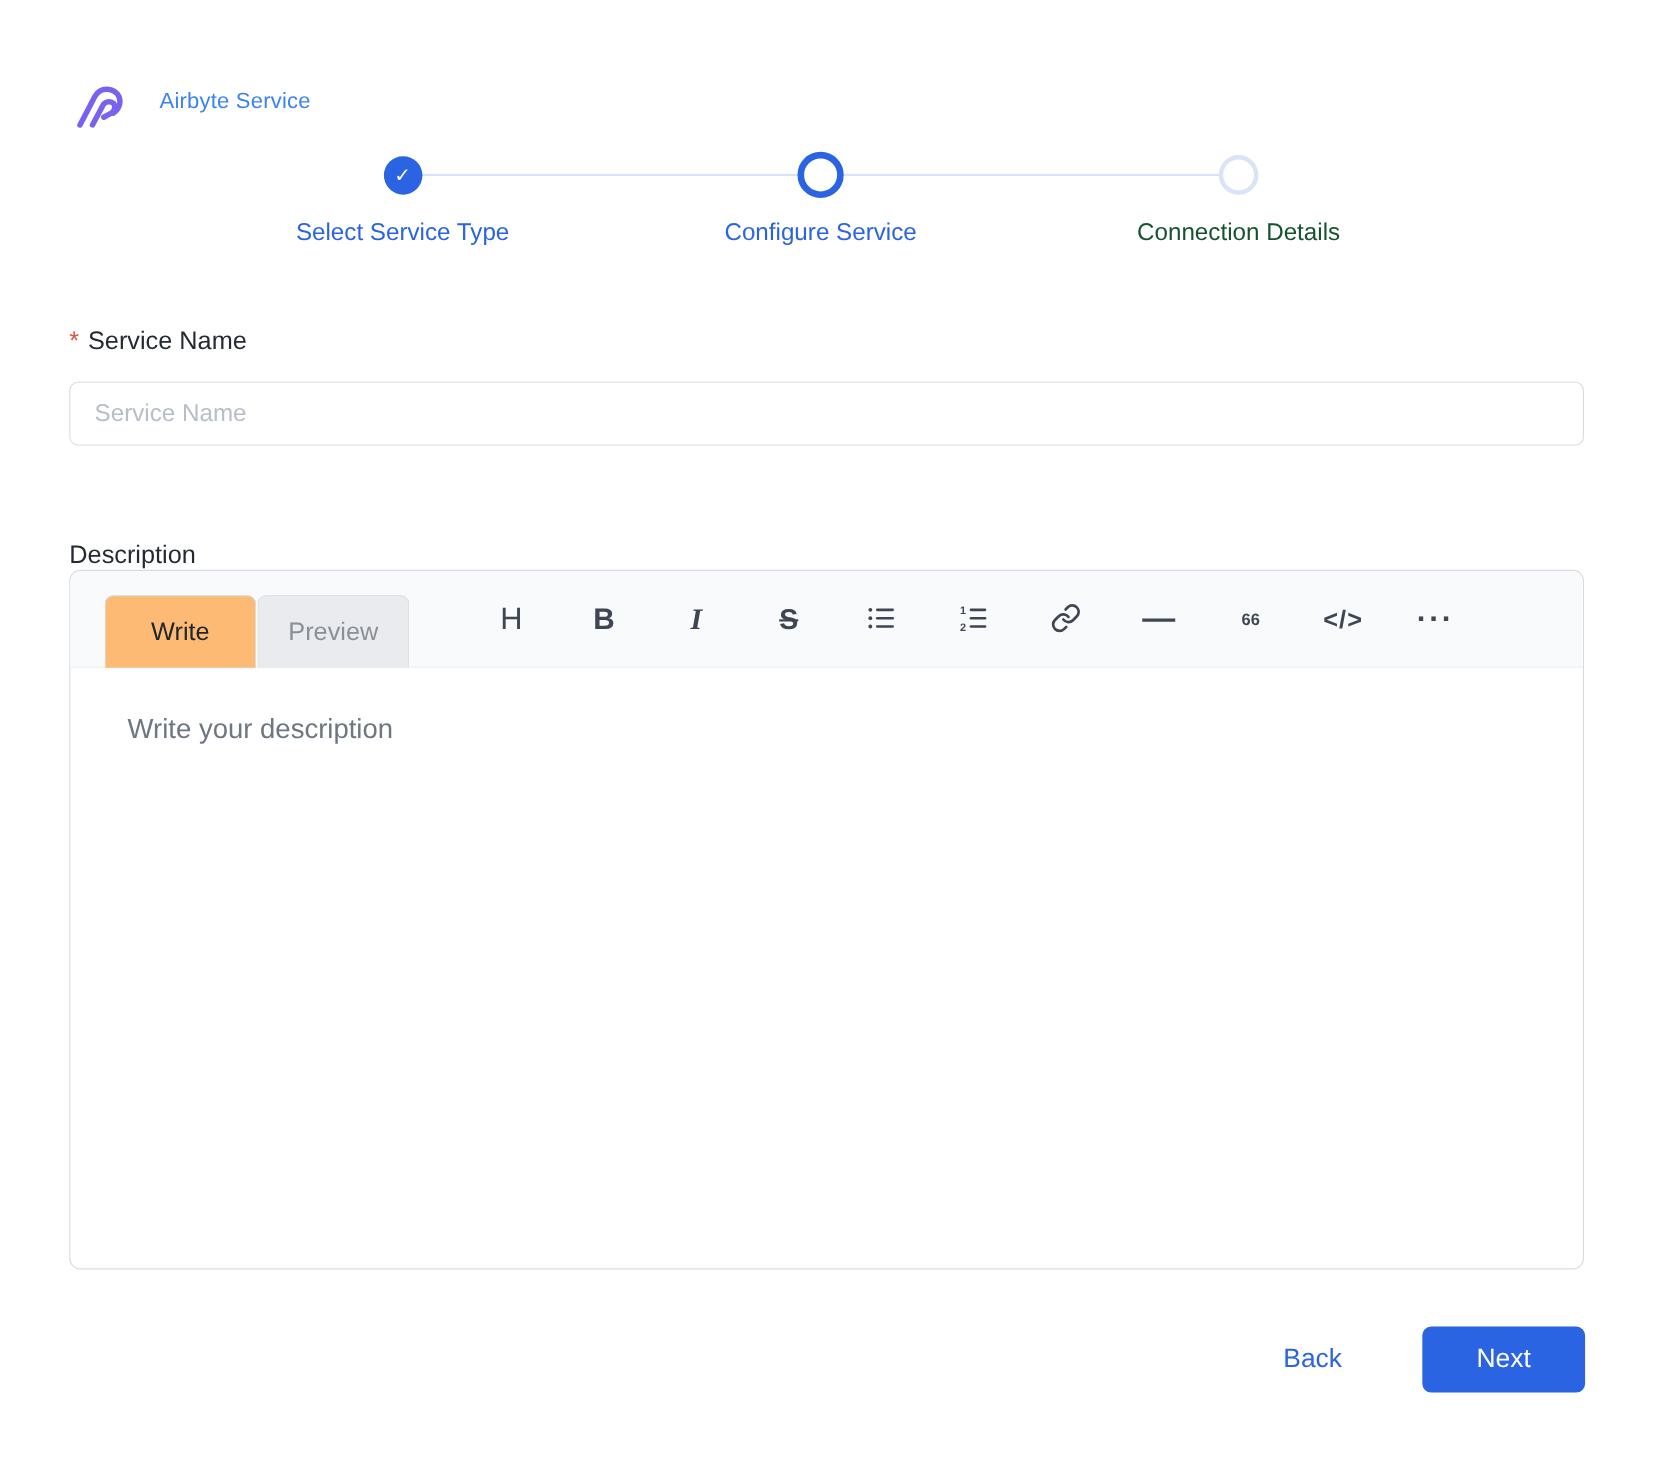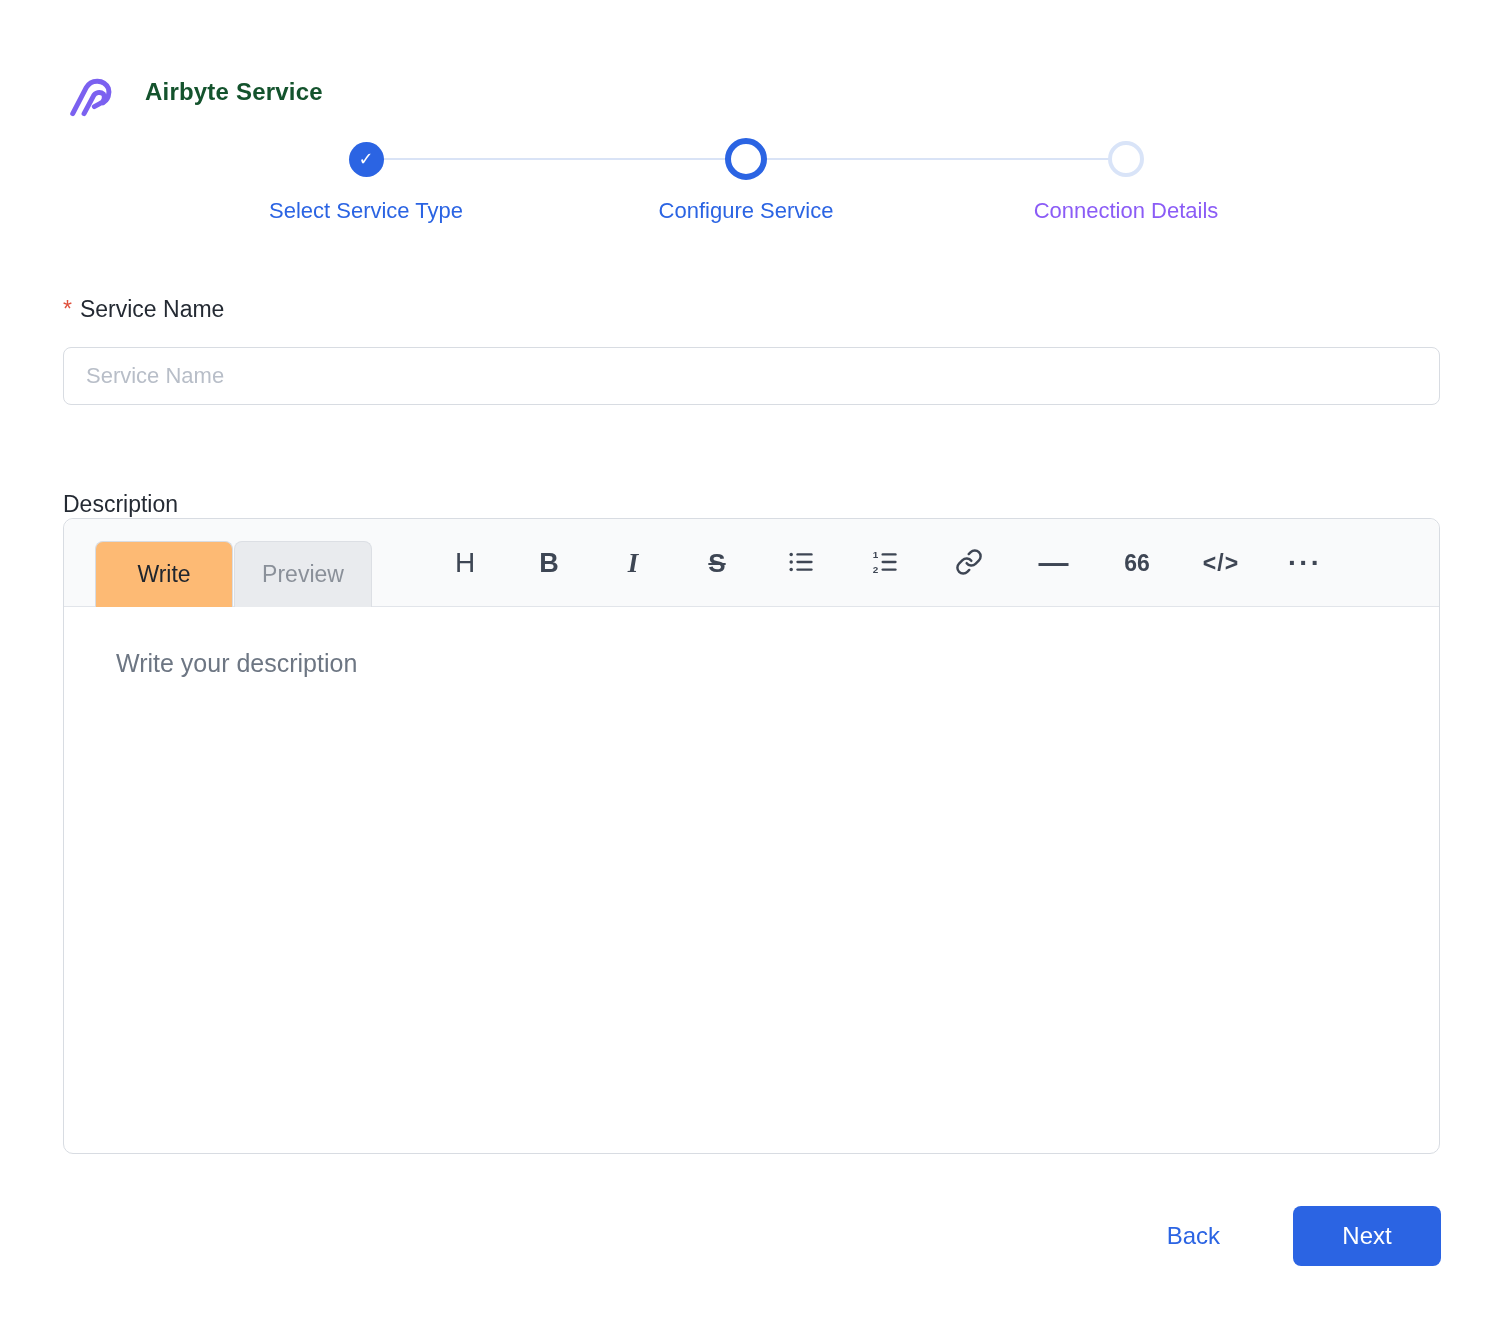--- a/index.html
+++ b/index.html
@@ -16,21 +16,21 @@
     overflow: hidden;
   }
 
   
   .app-header {
     position: absolute;
     left: 63px; top: 64px;
     display: flex; align-items: center; gap: 28px;
   }
   .logo { width: 54px; height: 56px; display: flex; align-items: center; justify-content: center; }
-  .page-title { font-size: 24px; font-weight: 700; color: #14532d; letter-spacing: 0.2px; }
+  .page-title { font-size: 20px; font-weight: 400; color: #3b82f6; letter-spacing: 0.2px; }
 
   
   .stepper {
     position: absolute;
     left: 176px; top: 136px;
     width: 1140px; height: 100px;
   }
   .stepper-line {
     position: absolute;
     left: 190px; top: 22px;
@@ -54,21 +54,21 @@
   .step-circle.active {
     width: 42px; height: 42px;
     border: 6px solid #2b64e3;
   }
   .step-circle.upcoming {
     width: 36px; height: 36px;
     border: 4px solid #d9e4f8;
   }
   .step-label { margin-top: 16px; font-size: 22px; font-weight: 500; }
   .step-label.blue { color: #2b64e3; }
-  .step-label.dark { color: #8b5cf6; }
+  .step-label.dark { color: #14532d; }
 
   
   .field-label {
     position: absolute; left: 63px;
     font-size: 23px; font-weight: 500; color: #242a33;
   }
   .required-mark { color: #e0523e; margin-right: 8px; font-weight: 500; }
   .service-name-label { top: 296px; }
   .description-label { top: 491px; }
 
@@ -145,21 +145,21 @@
     display: flex; align-items: center; justify-content: center;
     background: none; border: none; cursor: pointer;
     color: #3e4654;
     font-family: inherit;
   }
   .g-header { font-size: 28px; font-weight: 500; }
   .g-bold { font-size: 27px; font-weight: 800; }
   .g-italic { font-size: 27px; font-weight: 700; font-style: italic; font-family: "Liberation Serif", serif; }
   .g-strike { font-size: 26px; font-weight: 600; text-decoration: line-through; }
   .g-hr { font-size: 30px; font-weight: 600; letter-spacing: -1px; }
-  .g-quote { font-size: 23px; font-weight: 800; letter-spacing: 0px; }
+  .g-quote { font-size: 15px; font-weight: 800; letter-spacing: 0px; }
   .g-code { font-size: 23px; font-weight: 600; letter-spacing: 1px; }
   .g-more { font-size: 28px; font-weight: 900; letter-spacing: 2px; }
 
   .editor-body { height: 547px; }
   .editor-textarea {
     width: 100%; height: 100%;
     border: none; outline: none; resize: none;
     background: transparent;
     padding: 42px 52px;
     font-size: 25px;

